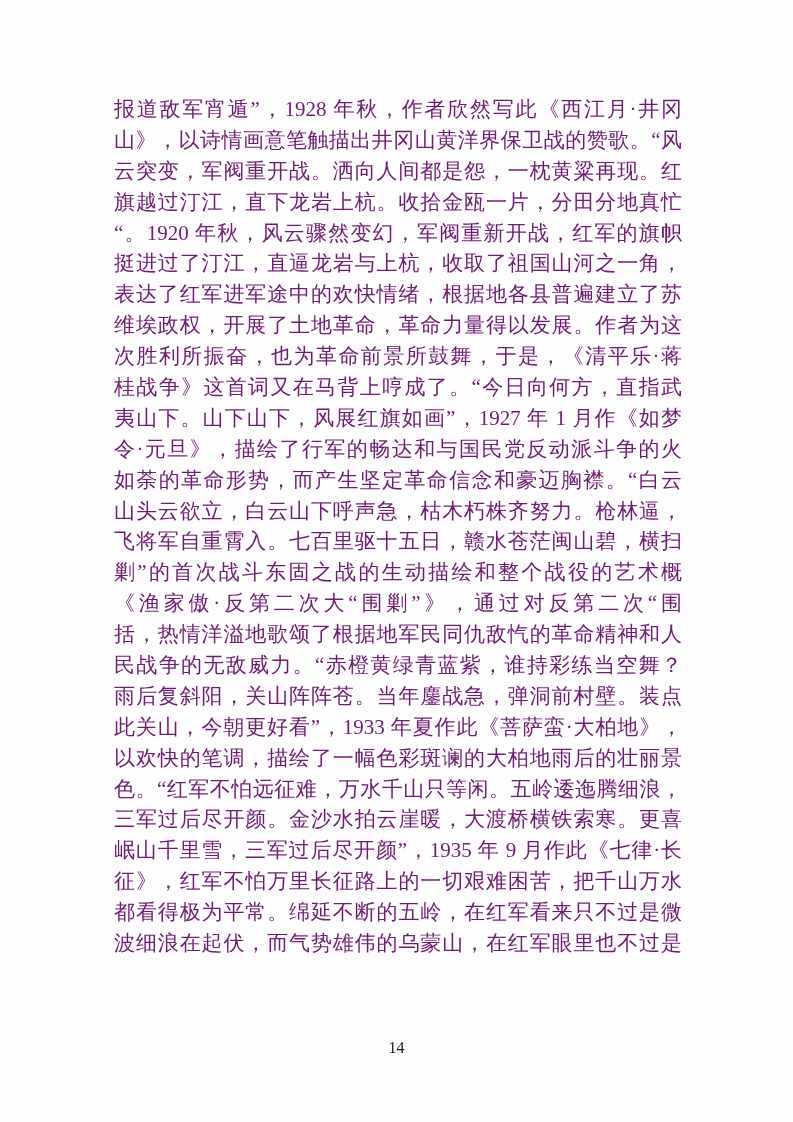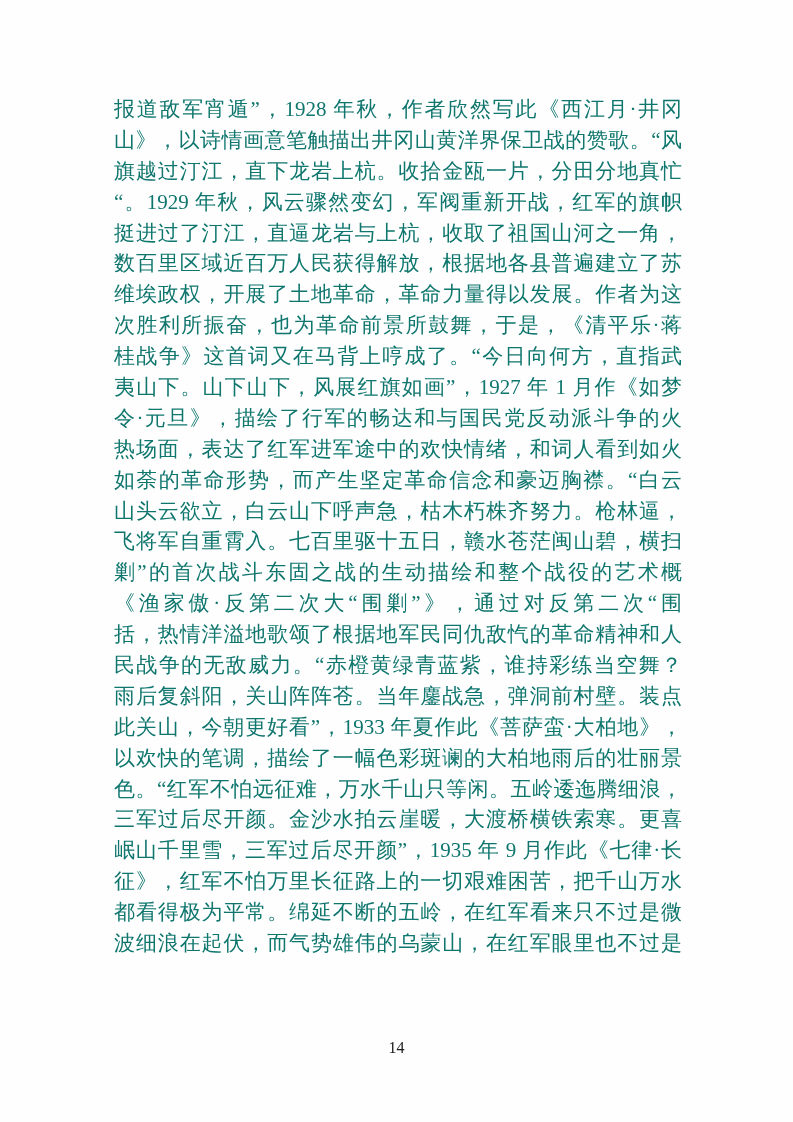--- a/index.html
+++ b/index.html
@@ -13,21 +13,21 @@
     height: 1122px;
     background: #fefefe;
     overflow: hidden;
     font-family: "Liberation Serif", "DejaVu Serif", serif;
   }
   .text-block {
     position: absolute;
     left: 114px;
     top: 94px;
     width: 568px;
-    color: #0f766e;
+    color: #701a75;
     font-size: 21px;
   }
   .tl {
     height: 30.9px;
     line-height: 30.9px;
     text-align: justify;
     text-align-last: justify;
     text-justify: inter-character;
     overflow: visible;
     white-space: normal;
@@ -43,30 +43,30 @@
     line-height: 20px;
   }
 </style>
 </head>
 <body>
 
 <div class="page">
   <div class="text-block">
     <div class="tl">报道敌军宵遁”，1928 年秋，作者欣然写此《西江月·井冈</div>
     <div class="tl">山》，以诗情画意笔触描出井冈山黄洋界保卫战的赞歌。“风</div>
+    <div class="tl">云突变，军阀重开战。洒向人间都是怨，一枕黄粱再现。红</div>
     <div class="tl">旗越过汀江，直下龙岩上杭。收拾金瓯一片，分田分地真忙</div>
-    <div class="tl">“。1929 年秋，风云骤然变幻，军阀重新开战，红军的旗帜</div>
+    <div class="tl">“。1920 年秋，风云骤然变幻，军阀重新开战，红军的旗帜</div>
     <div class="tl">挺进过了汀江，直逼龙岩与上杭，收取了祖国山河之一角，</div>
-    <div class="tl">数百里区域近百万人民获得解放，根据地各县普遍建立了苏</div>
+    <div class="tl">表达了红军进军途中的欢快情绪，根据地各县普遍建立了苏</div>
     <div class="tl">维埃政权，开展了土地革命，革命力量得以发展。作者为这</div>
     <div class="tl">次胜利所振奋，也为革命前景所鼓舞，于是，《清平乐·蒋</div>
     <div class="tl">桂战争》这首词又在马背上哼成了。“今日向何方，直指武</div>
     <div class="tl">夷山下。山下山下，风展红旗如画”，1927 年 1 月作《如梦</div>
     <div class="tl">令·元旦》，描绘了行军的畅达和与国民党反动派斗争的火</div>
-    <div class="tl">热场面，表达了红军进军途中的欢快情绪，和词人看到如火</div>
     <div class="tl">如荼的革命形势，而产生坚定革命信念和豪迈胸襟。“白云</div>
     <div class="tl">山头云欲立，白云山下呼声急，枯木朽株齐努力。枪林逼，</div>
     <div class="tl">飞将军自重霄入。七百里驱十五日，赣水苍茫闽山碧，横扫</div>
     <div class="tl">剿”的首次战斗东固之战的生动描绘和整个战役的艺术概</div>
     <div class="tl">《渔家傲·反第二次大“围剿”》，通过对反第二次“围</div>
     <div class="tl">括，热情洋溢地歌颂了根据地军民同仇敌忾的革命精神和人</div>
     <div class="tl">民战争的无敌威力。“赤橙黄绿青蓝紫，谁持彩练当空舞？</div>
     <div class="tl">雨后复斜阳，关山阵阵苍。当年鏖战急，弹洞前村壁。装点</div>
     <div class="tl">此关山，今朝更好看”，1933 年夏作此《菩萨蛮·大柏地》，</div>
     <div class="tl">以欢快的笔调，描绘了一幅色彩斑谰的大柏地雨后的壮丽景</div>

